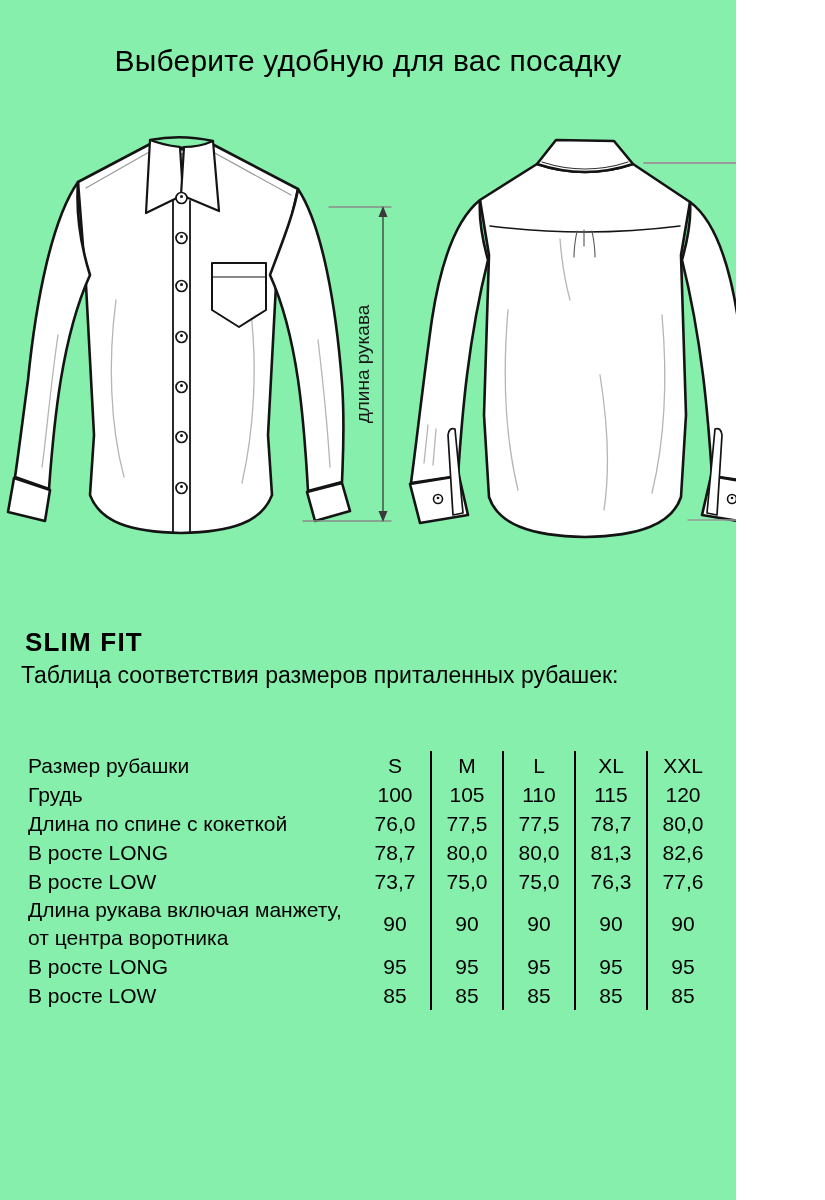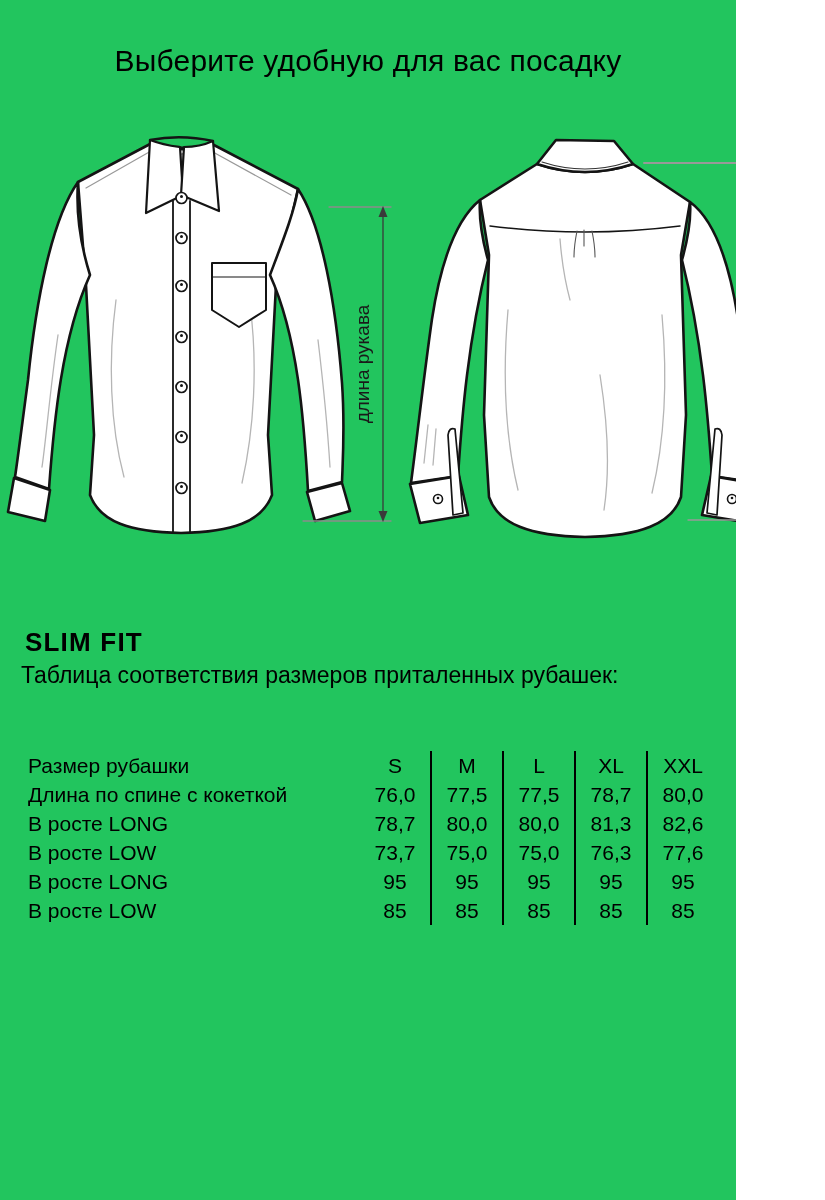--- a/index.html
+++ b/index.html
@@ -1,20 +1,20 @@
 <!DOCTYPE html>
 <html><head>
 <meta charset="utf-8">
 <style>
   html, body { margin: 0; padding: 0; background: #ffffff; }
   .page {
     position: relative;
     width: 736px;
     height: 1200px;
-    background: #22c55e;
+    background: #86efac;
     font-family: "Liberation Sans", "DejaVu Sans", sans-serif;
     color: #000000;
     overflow: hidden;
   }
   .page-title {
     position: absolute;
     top: 44px;
     left: 0;
     width: 100%;
     text-align: center;
@@ -217,20 +217,28 @@
           <th class="col-label">Размер рубашки</th>
           <th class="col-val">S</th>
           <th class="col-val">M</th>
           <th class="col-val">L</th>
           <th class="col-val">XL</th>
           <th class="col-val">XXL</th>
         </tr>
     </thead>
     <tbody>
         <tr>
+          <td class="col-label">Грудь</td>
+          <td class="col-val">100</td>
+          <td class="col-val">105</td>
+          <td class="col-val">110</td>
+          <td class="col-val">115</td>
+          <td class="col-val">120</td>
+        </tr>
+        <tr>
           <td class="col-label">Длина по спине с кокеткой</td>
           <td class="col-val">76,0</td>
           <td class="col-val">77,5</td>
           <td class="col-val">77,5</td>
           <td class="col-val">78,7</td>
           <td class="col-val">80,0</td>
         </tr>
         <tr>
           <td class="col-label">В росте LONG</td>
           <td class="col-val">78,7</td>
@@ -241,20 +249,29 @@
         </tr>
         <tr>
           <td class="col-label">В росте LOW</td>
           <td class="col-val">73,7</td>
           <td class="col-val">75,0</td>
           <td class="col-val">75,0</td>
           <td class="col-val">76,3</td>
           <td class="col-val">77,6</td>
         </tr>
         <tr>
+          <td class="col-label">Длина рукава включая манжету,
+от центра воротника</td>
+          <td class="col-val">90</td>
+          <td class="col-val">90</td>
+          <td class="col-val">90</td>
+          <td class="col-val">90</td>
+          <td class="col-val">90</td>
+        </tr>
+        <tr>
           <td class="col-label">В росте LONG</td>
           <td class="col-val">95</td>
           <td class="col-val">95</td>
           <td class="col-val">95</td>
           <td class="col-val">95</td>
           <td class="col-val">95</td>
         </tr>
         <tr>
           <td class="col-label">В росте LOW</td>
           <td class="col-val">85</td>

